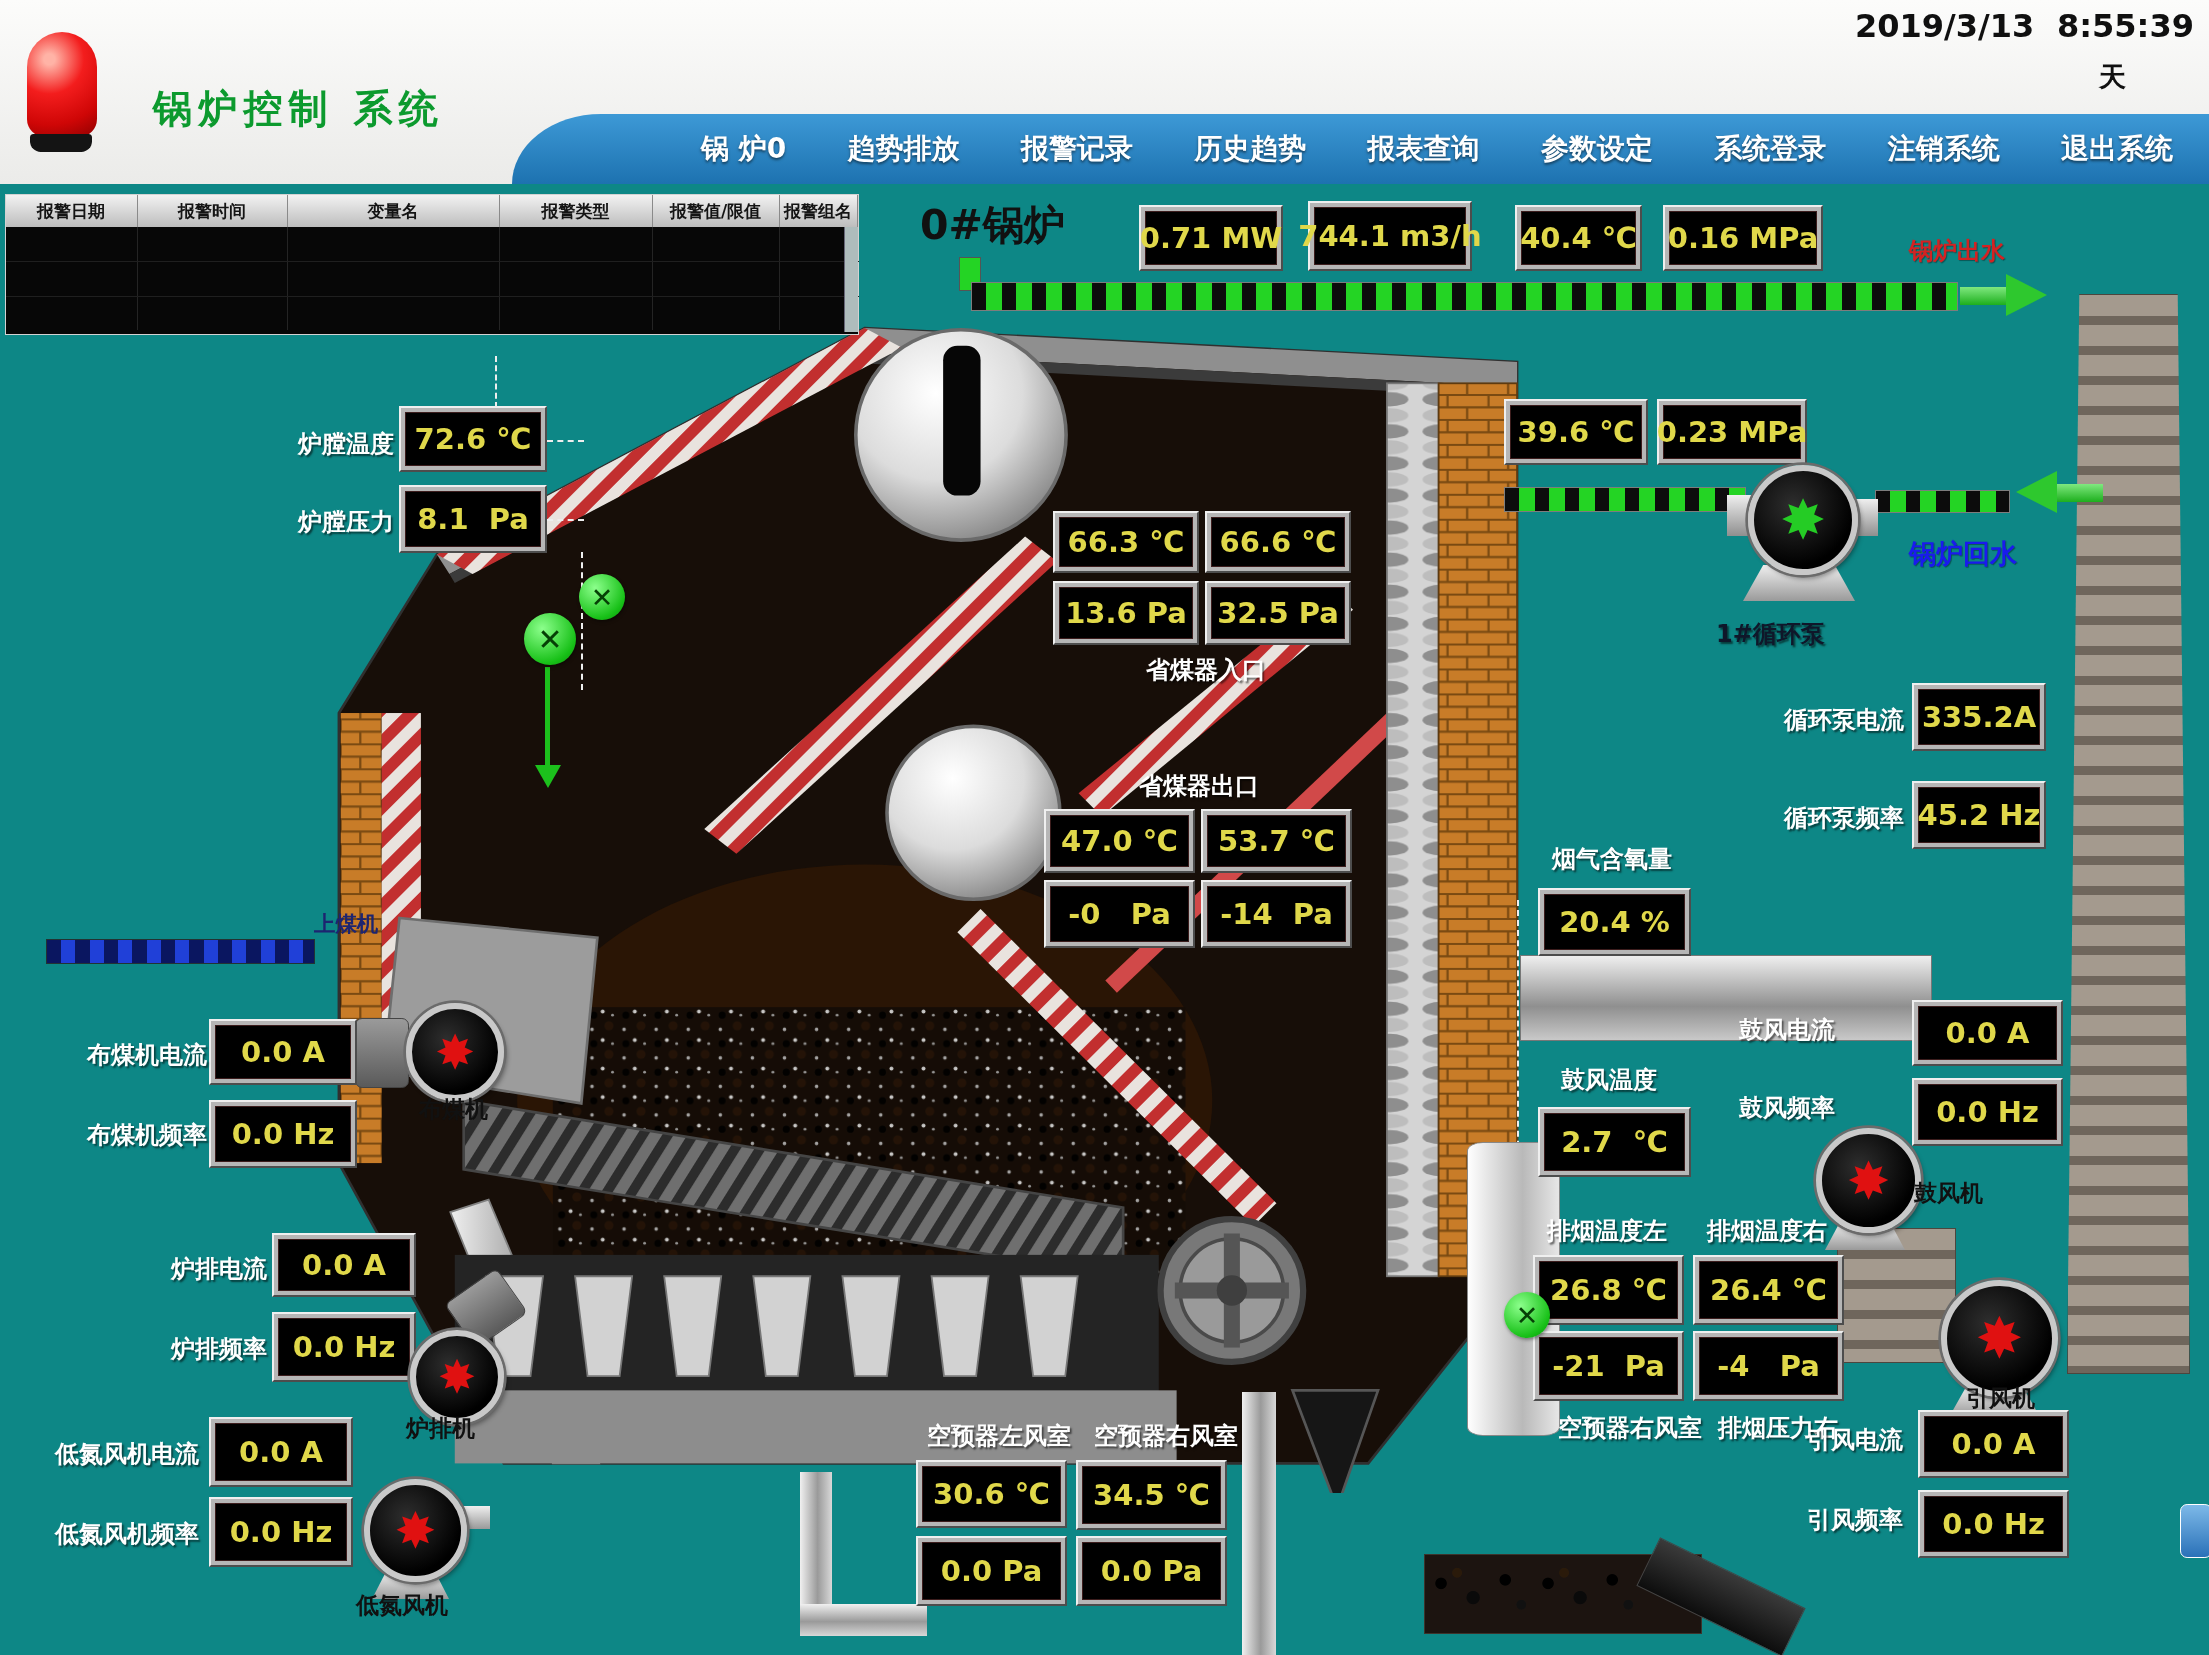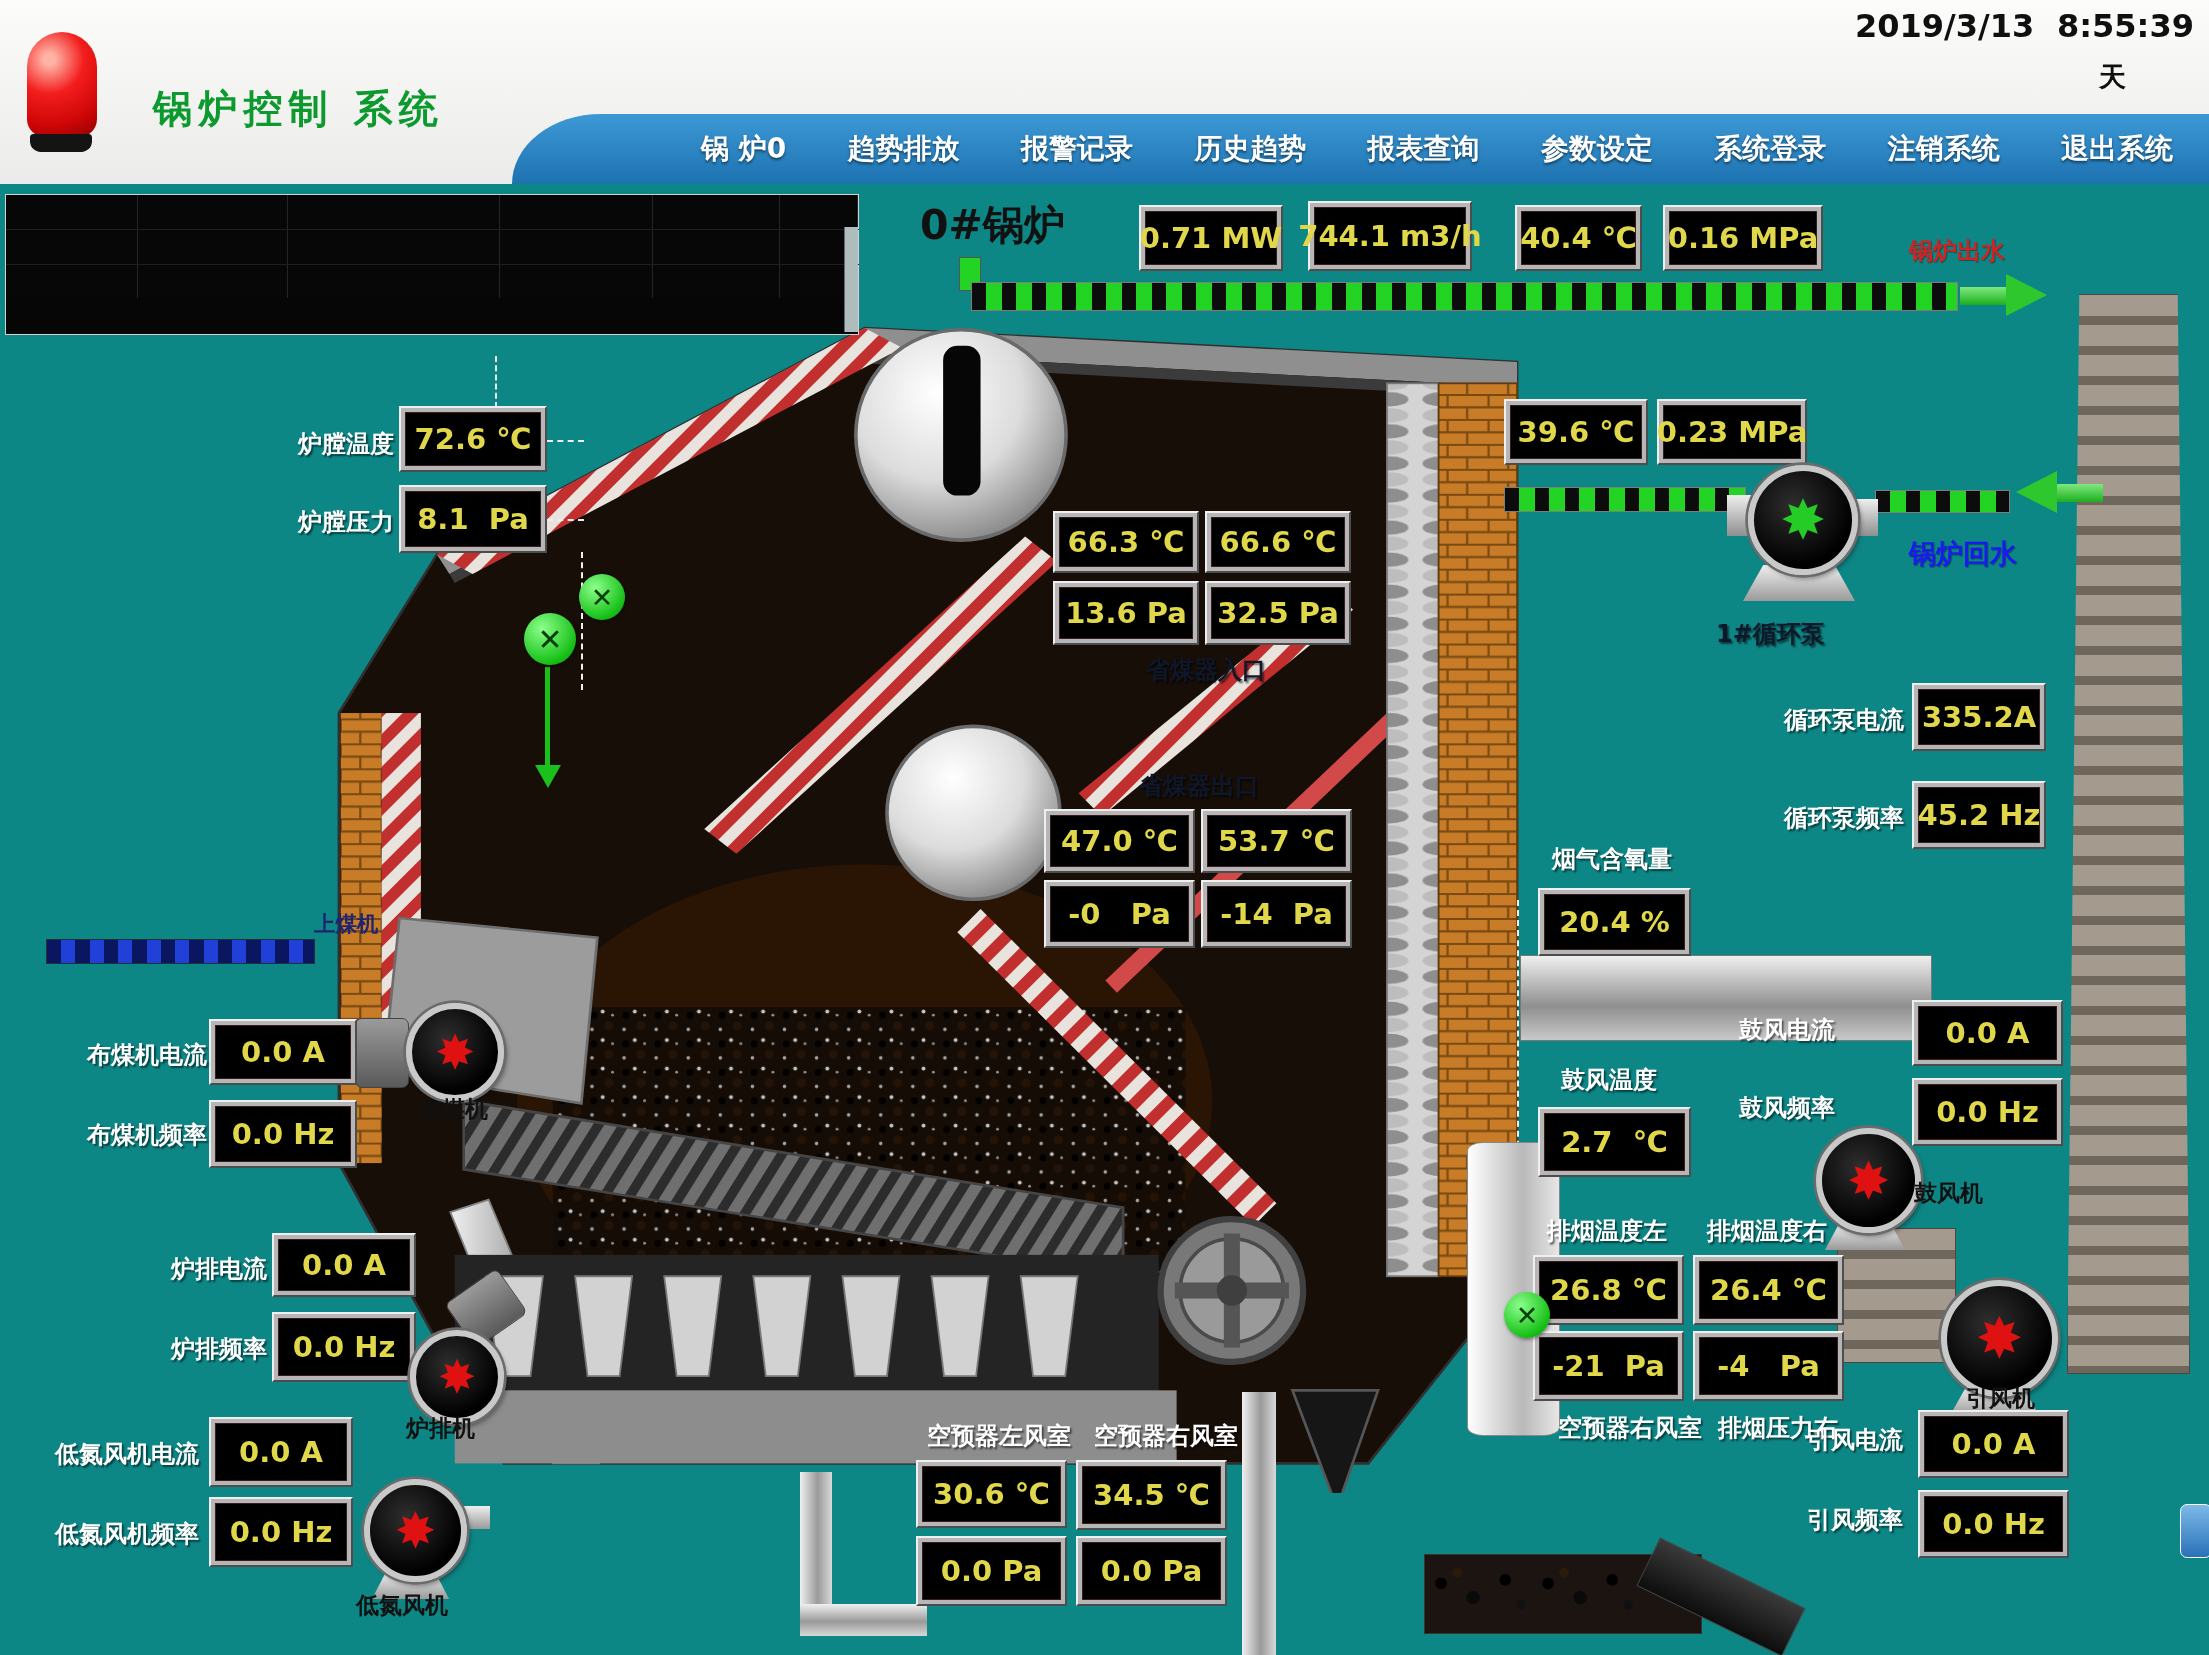--- a/index.html
+++ b/index.html
@@ -24,21 +24,21 @@
   .alarm .hd{display:grid;grid-template-columns:132px 150px 212px 153px 127px 1fr;height:32px;background:linear-gradient(#f2f2f2,#bdbdbd);}
   .alarm .hd div{font-size:17px;color:#141414;font-weight:bold;display:flex;align-items:center;justify-content:center;border-right:0.9px solid #8a8a8a;overflow:hidden;white-space:nowrap;}
   .alarm .bd{position:relative;height:103px;background:#070707;display:grid;grid-template-columns:132px 150px 212px 153px 127px 1fr;}
   .alarm .bd div{border-right:0.9px solid #242424;}
   .alarm .rline{position:absolute;left:0;width:100%;height:0.9px;background:#1f1f1f;}
   .alarm-sb{position:absolute;right:0;top:32px;width:12.5px;height:105px;background:#aebcbc;border-left:0.9px solid #667;}
   
   .lbl{position:absolute;color:#fff;font-weight:bold;font-size:24px;text-shadow:1.8px 1.8px 1.8px rgba(0,0,0,.55);white-space:nowrap;z-index:7;}
   .lbl.dark{color:#111;text-shadow:none;font-size:23px;}
   .lbl.tan{color:#0f172a;}
-  .lbl.silver{color:#0f172a;}
+  .lbl.silver{color:#ffffff;}
   .lbl.navy{color:#1d2470;text-shadow:none;font-size:21.4px;}
   .lbl.red{color:#d42222;text-shadow:0.9px 0.9px 0.9px rgba(0,0,0,.35);font-size:24px;}
   .lbl.blue{color:#1a1aee;text-shadow:0.9px 0.9px 0.9px rgba(0,0,0,.35);font-size:27px;}
   .meter{position:absolute;background:#b6b6b6;border-top:2.7px solid #efefef;border-left:2.7px solid #efefef;
     border-right:2.7px solid #4d4d4d;border-bottom:2.7px solid #4d4d4d;padding:3.6px;box-sizing:border-box;z-index:6;}
   .meter>span{display:flex;width:100%;height:100%;background:#000;border:1.8px solid #3c1d1d;box-sizing:border-box;
     color:#e0d84a;font-weight:bold;align-items:center;justify-content:center;white-space:pre;font-size:29px;}
   .pipe{position:absolute;border:1.8px solid #7d7d7d;box-sizing:border-box;z-index:4;
     background:repeating-linear-gradient(90deg,#0c0c0c 0 14.3px,#24d424 14.3px 30px);}
   .pipe.blue{background:repeating-linear-gradient(90deg,#0a1660 0 14.3px,#2040d8 14.3px 28.5px);border-color:#233;}
@@ -87,20 +87,28 @@
     <span>报警记录</span>
     <span>历史趋势</span>
     <span>报表查询</span>
     <span>参数设定</span>
     <span>系统登录</span>
     <span>注销系统</span>
     <span>退出系统</span>
   </div>
 
   <div class="alarm">
+    <div class="hd">
+      <div>报警日期</div>
+      <div>报警时间</div>
+      <div>变量名</div>
+      <div>报警类型</div>
+      <div>报警值/限值</div>
+      <div>报警组名</div>
+    </div>
     <div class="bd">
       <div></div>
         <div></div>
         <div></div>
         <div></div>
         <div></div>
         <div></div>
       <div class="rline" style="top:34px"></div>
       <div class="rline" style="top:69px"></div>
     </div>

